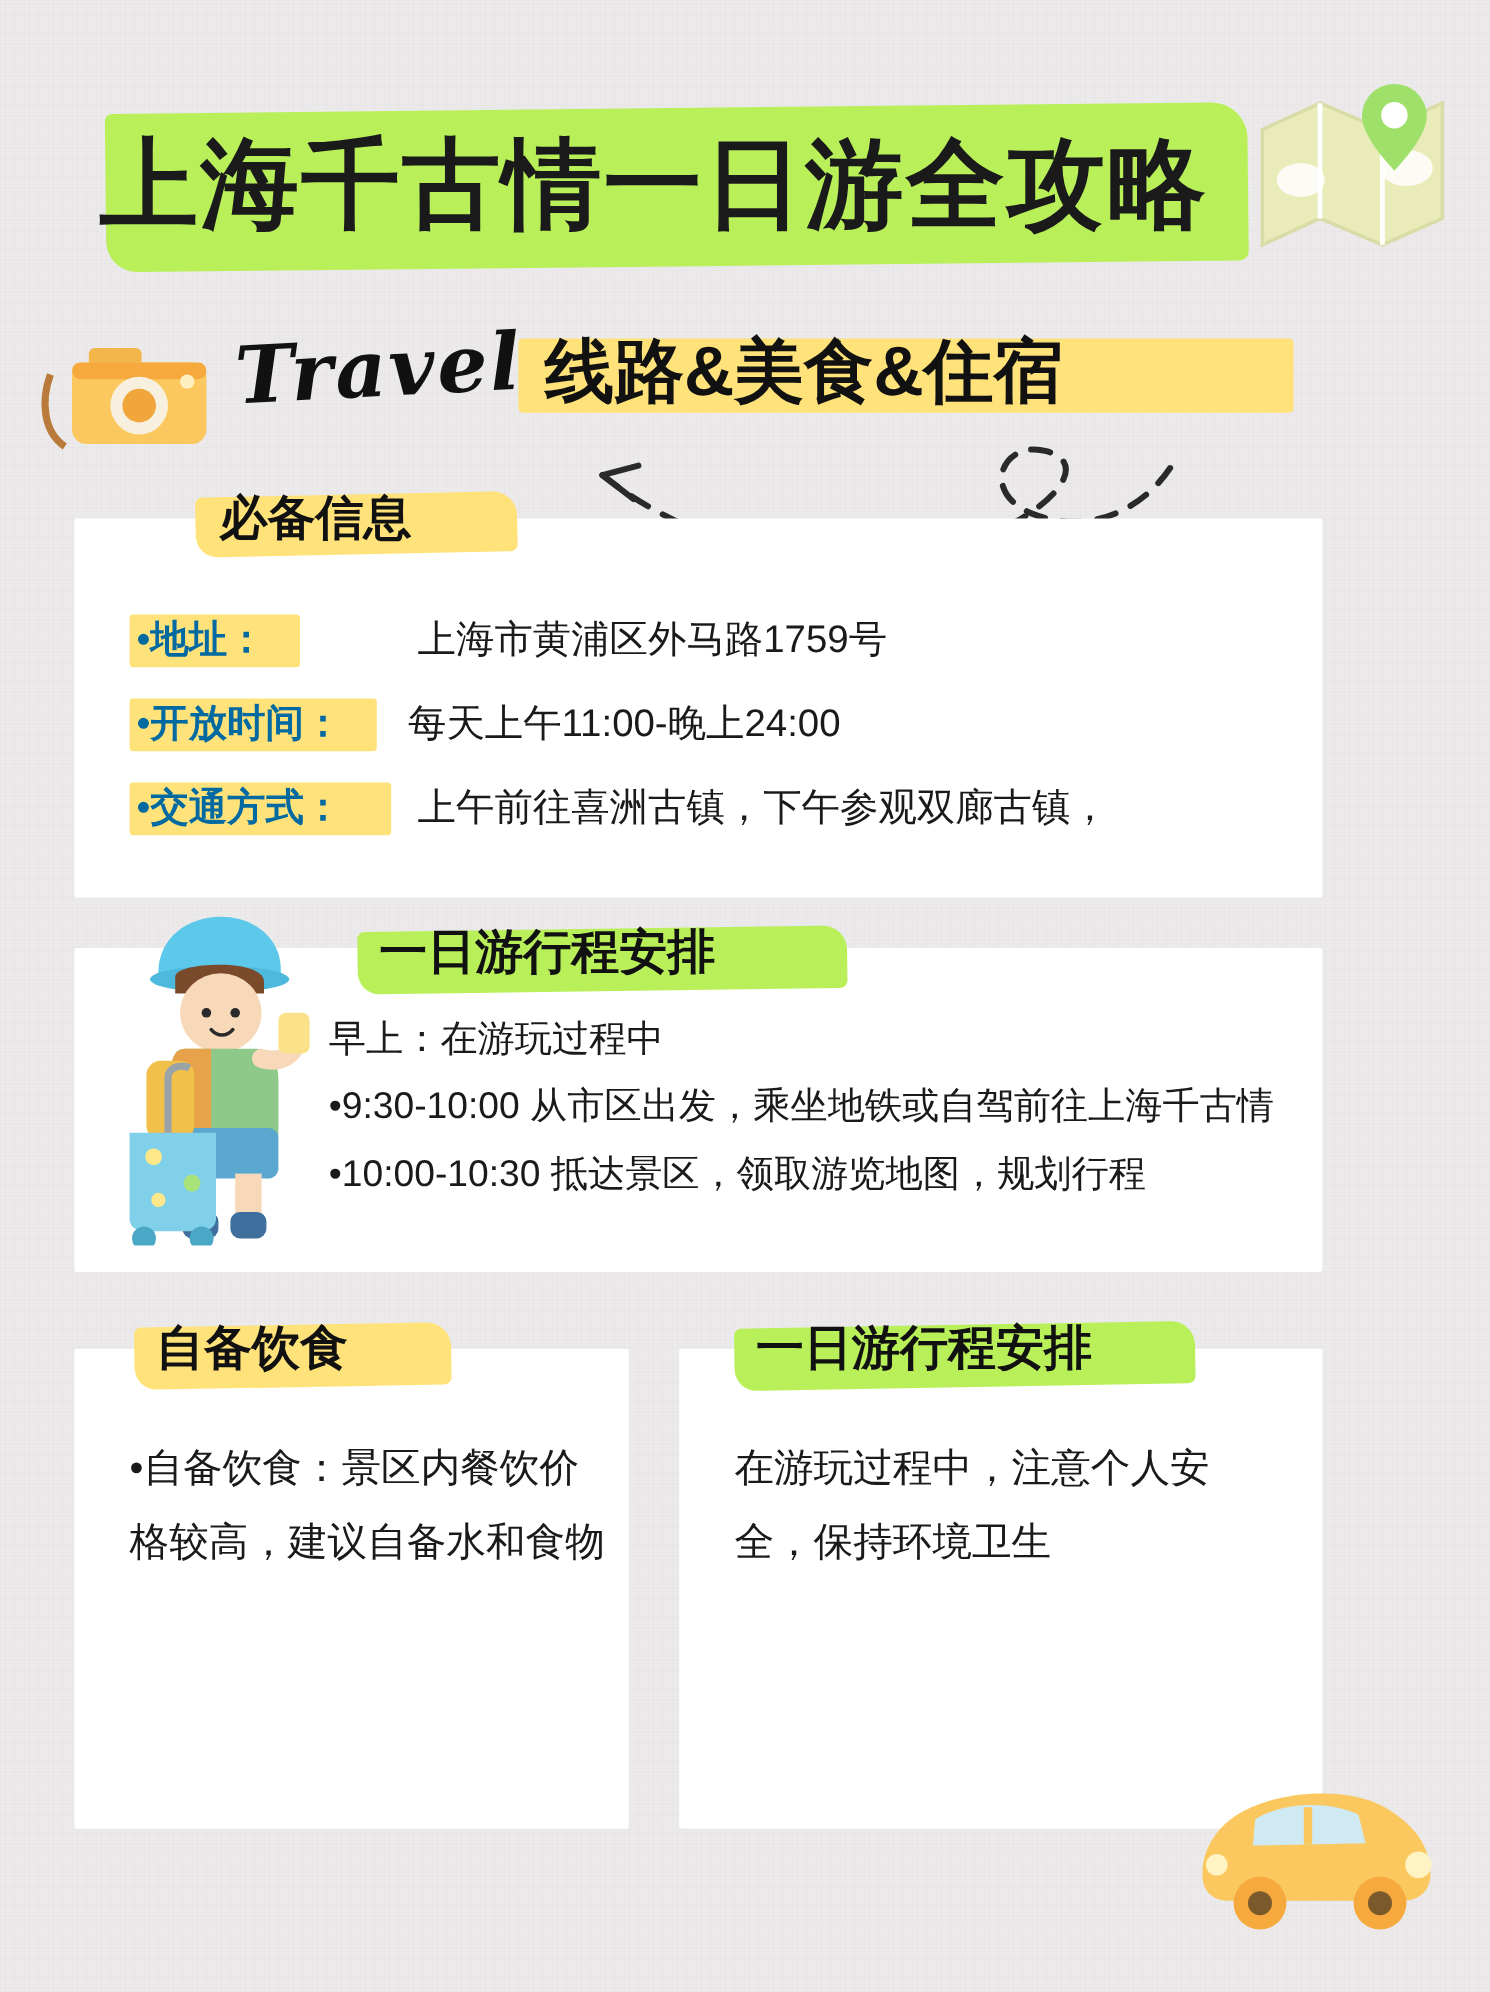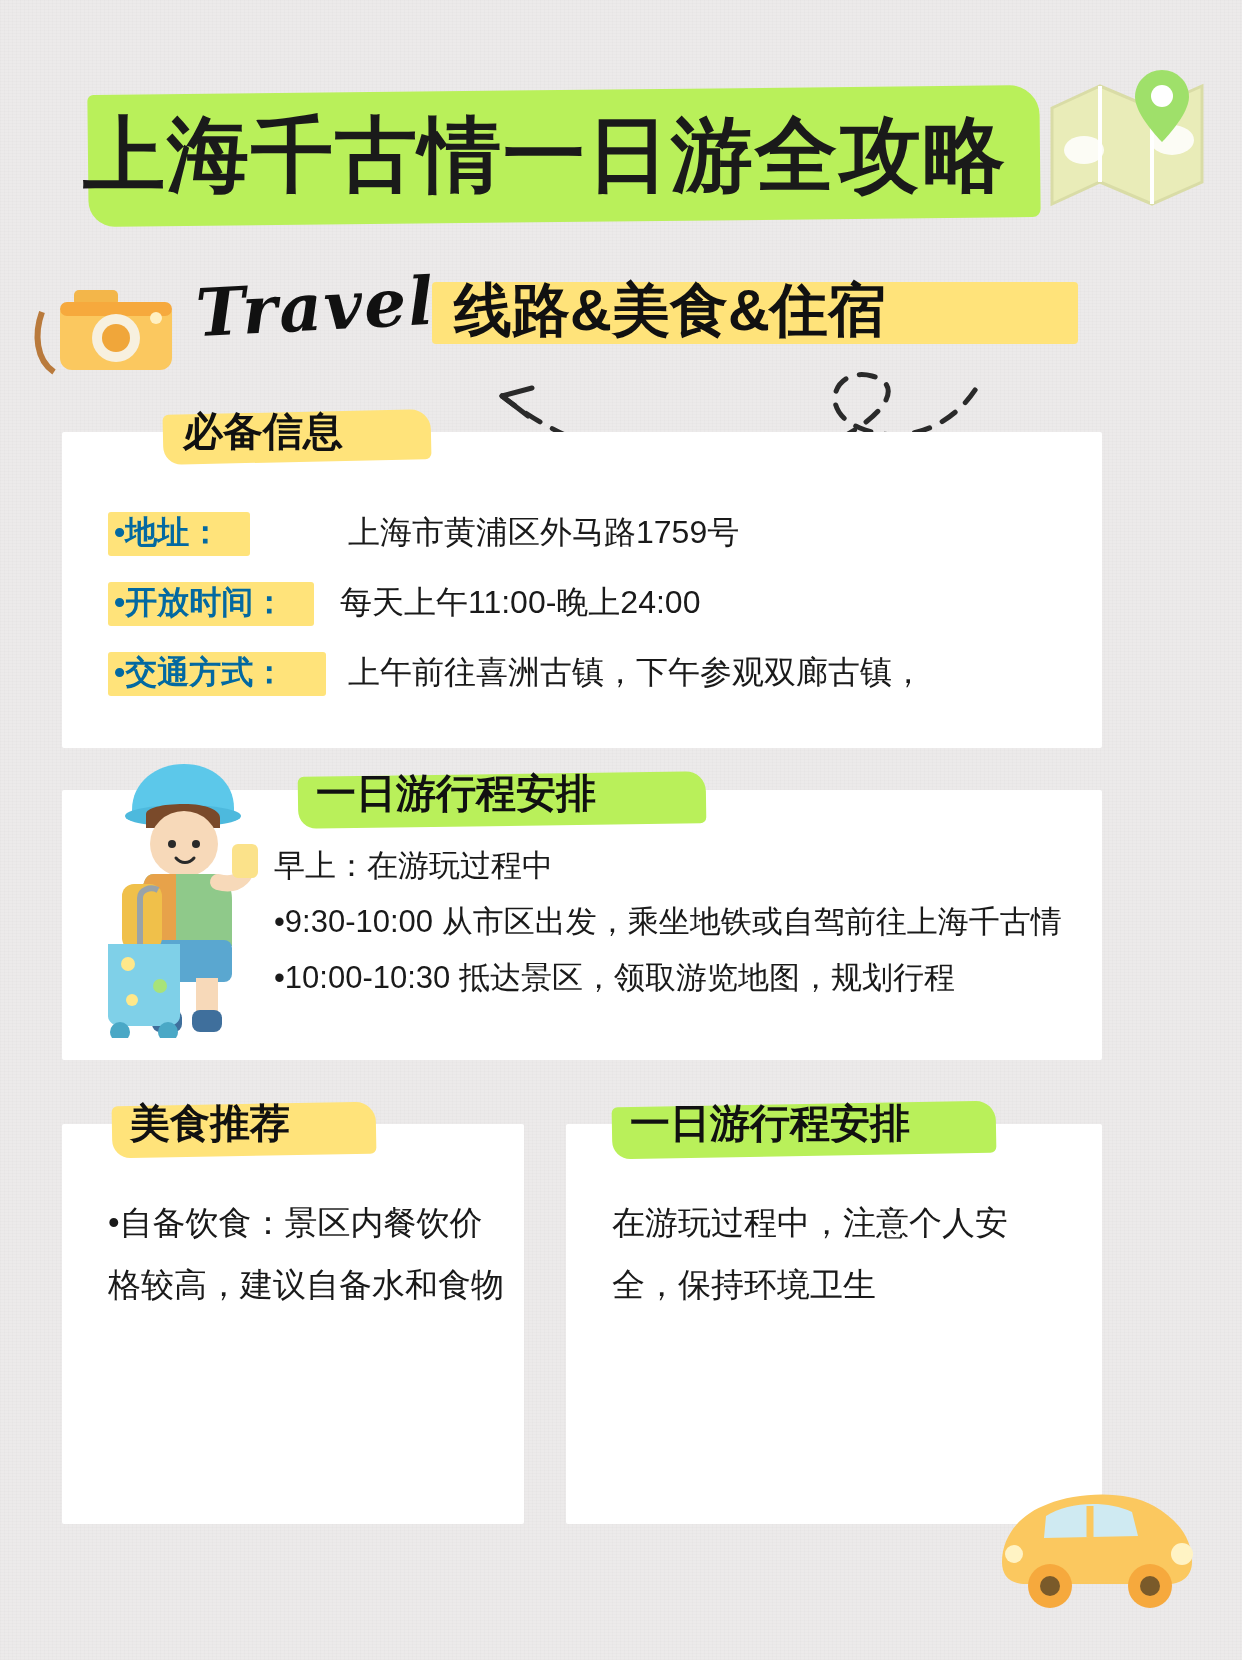--- a/index.html
+++ b/index.html
@@ -401,21 +401,21 @@
 
   <div class="itinerary-body">
     <p>早上：在游玩过程中</p>
     <p class="bold">•9:30-10:00 从市区出发，乘坐地铁或自驾前往上海千古情</p>
     <p class="bold">•10:00-10:30 抵达景区，领取游览地图，规划行程</p>
   </div>
 
   <div class="card card3"></div>
   <div class="section-tag tag3">
     <div class="tag-hl"></div>
-    <div class="tag-text">美食推荐</div>
+    <div class="tag-text">自备饮食</div>
   </div>
   <div class="food-body">•自备饮食：景区内餐饮价格较高，建议自备水和食物</div>
 
   <div class="card card4"></div>
   <div class="section-tag tag4">
     <div class="tag-hl"></div>
     <div class="tag-text">一日游行程安排</div>
   </div>
   <div class="safety-body">在游玩过程中，注意个人安全，保持环境卫生</div>
 

